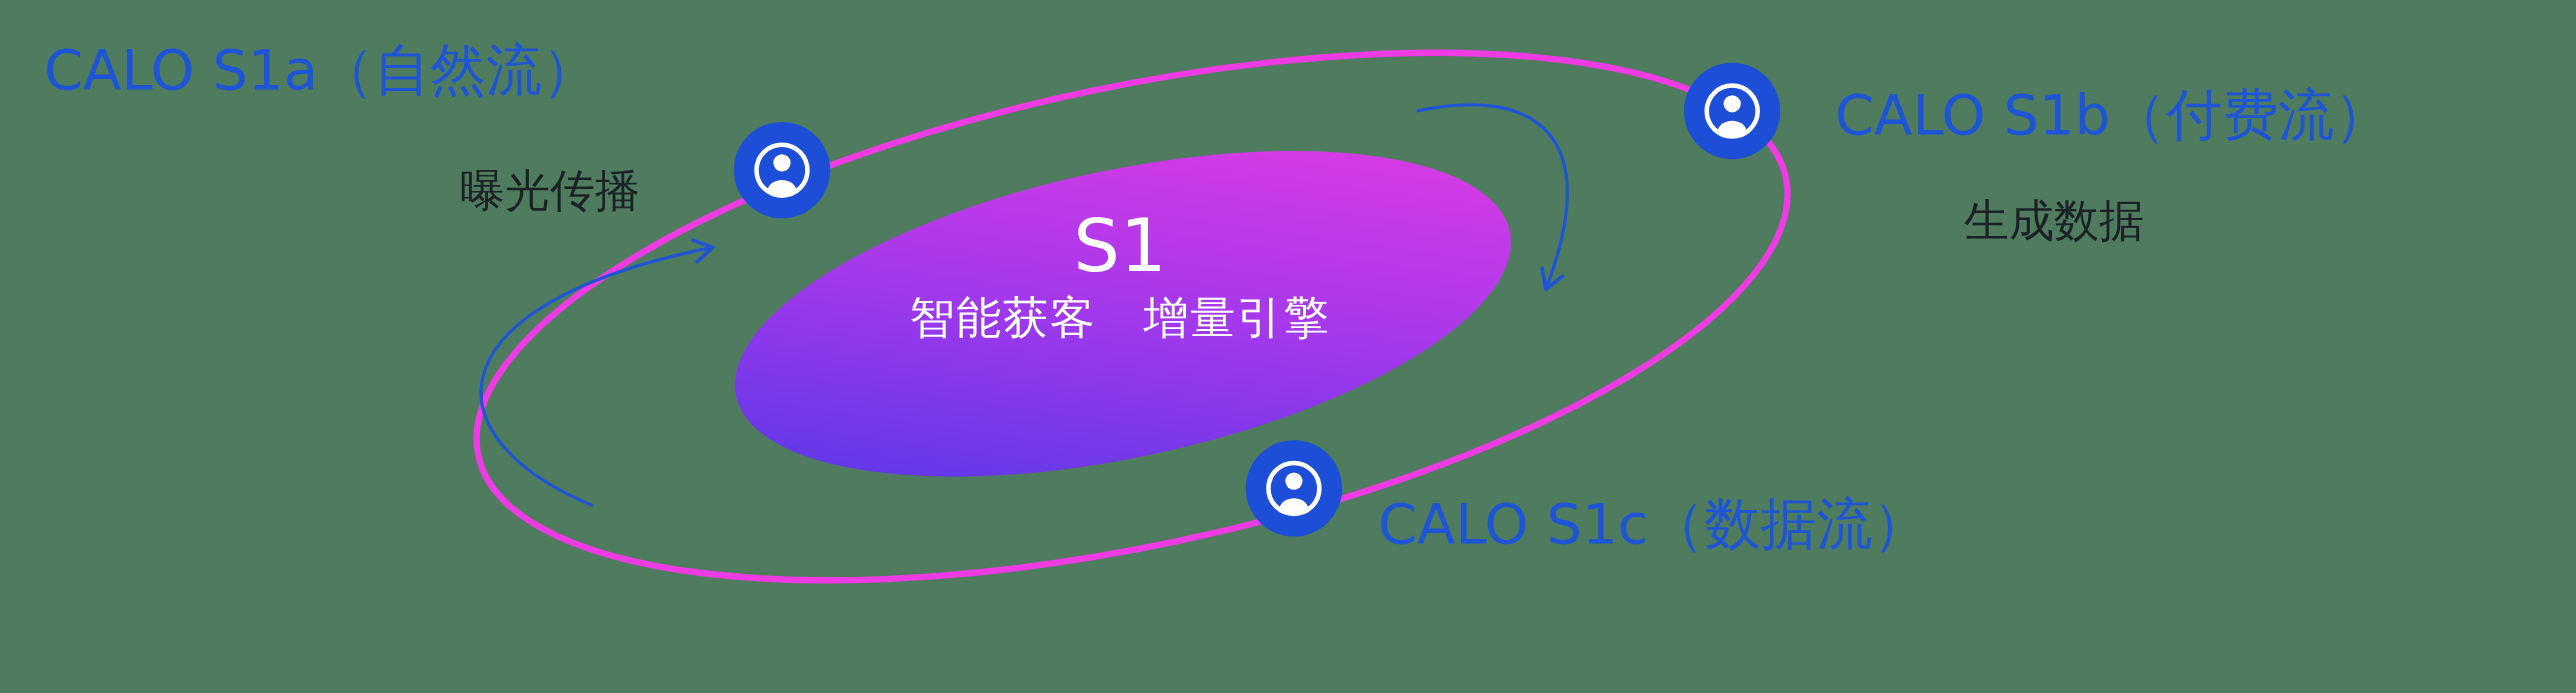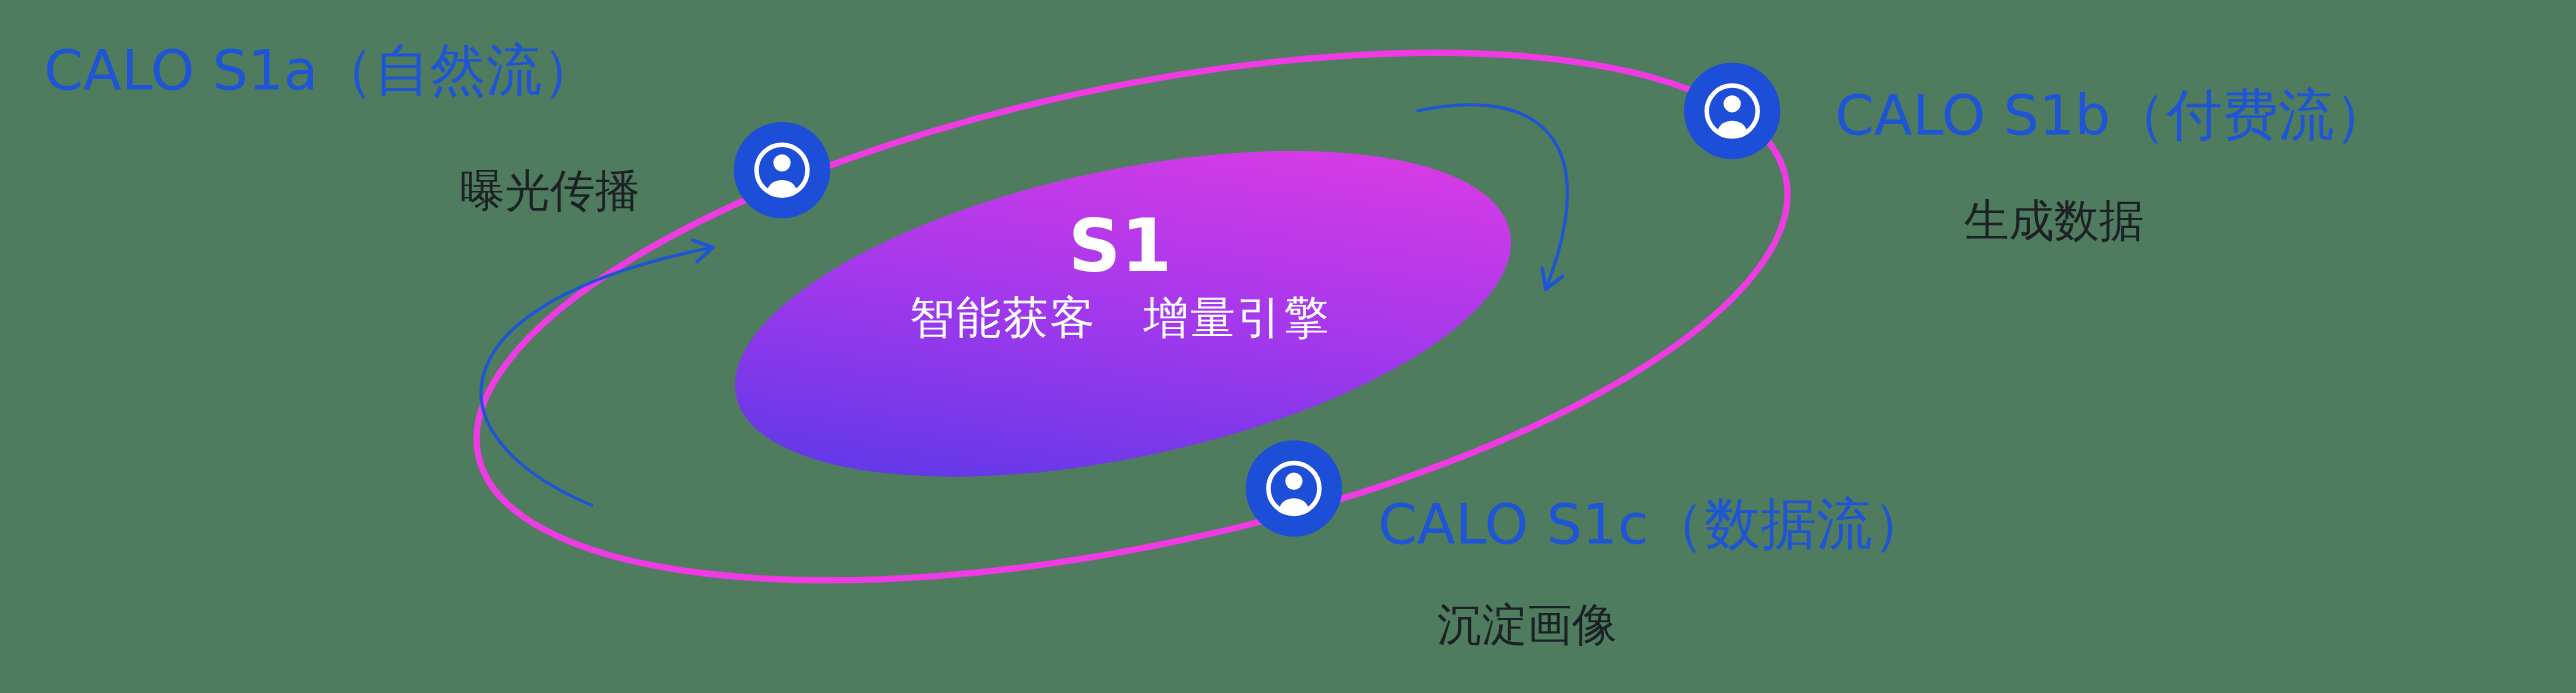--- a/index.html
+++ b/index.html
@@ -37,21 +37,21 @@
     color: var(--label-dark, #1c2126);
     font-size: 45px;
   }
   .center-title {
     position: absolute;
     left: 1120px;
     top: 209px;
     transform: translateX(-50%);
     color: var(--center-text, #ffffff);
     font-size: 73px;
-    font-weight: 700;
+    font-weight: 400;
     line-height: 1;
     white-space: nowrap;
   }
   .center-subtitle {
     position: absolute;
     left: 1120px;
     top: 295px;
     transform: translateX(-50%);
     color: var(--center-text, #ffffff);
     font-size: 45px;
@@ -98,19 +98,18 @@
     <use href="#personIcon" x="1423" y="537"></use>
   </svg>
 
   <div class="label blue" style="left:44px; top:42px">CALO S1a（自然流）</div>
   <div class="label dark" style="left:460px; top:168px">曝光传播</div>
 
   <div class="label blue" style="left:1835px; top:87px">CALO S1b（付费流）</div>
   <div class="label dark" style="left:1964px; top:198px">生成数据</div>
 
   <div class="label blue" style="left:1378px; top:496px">CALO S1c（数据流）</div>
-  <div class="label dark" style="left:1437px; top:602px">沉淀画像</div>
 
   <div class="center-title">S1</div>
   <div class="center-subtitle">智能获客　增量引擎</div>
 
 </div>
 
 
 </body></html>

